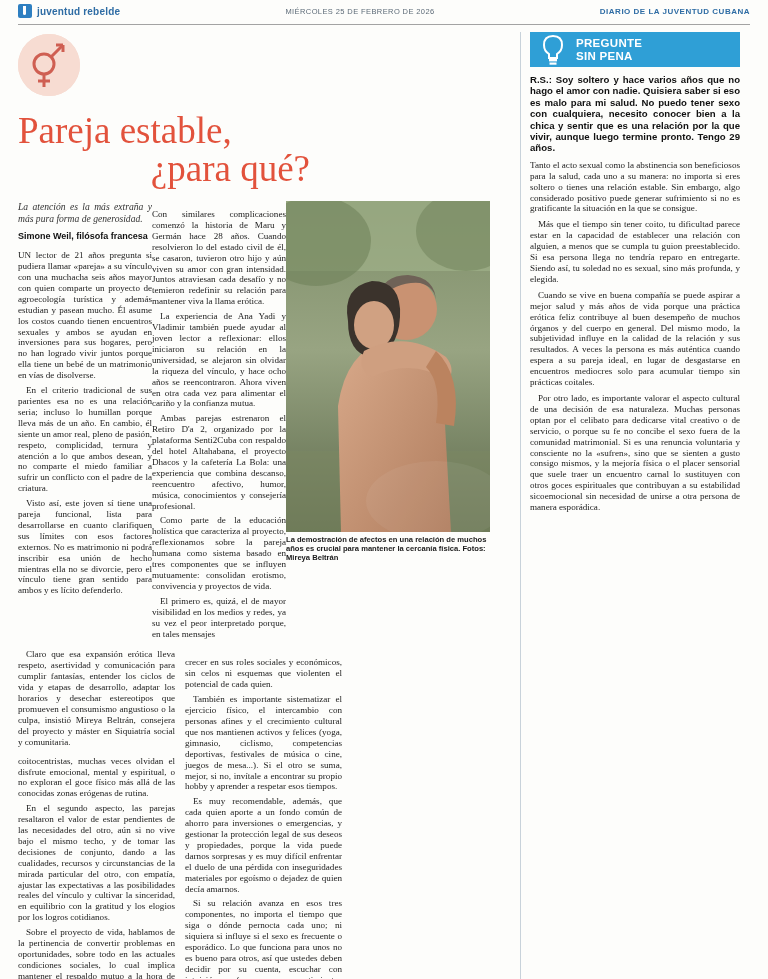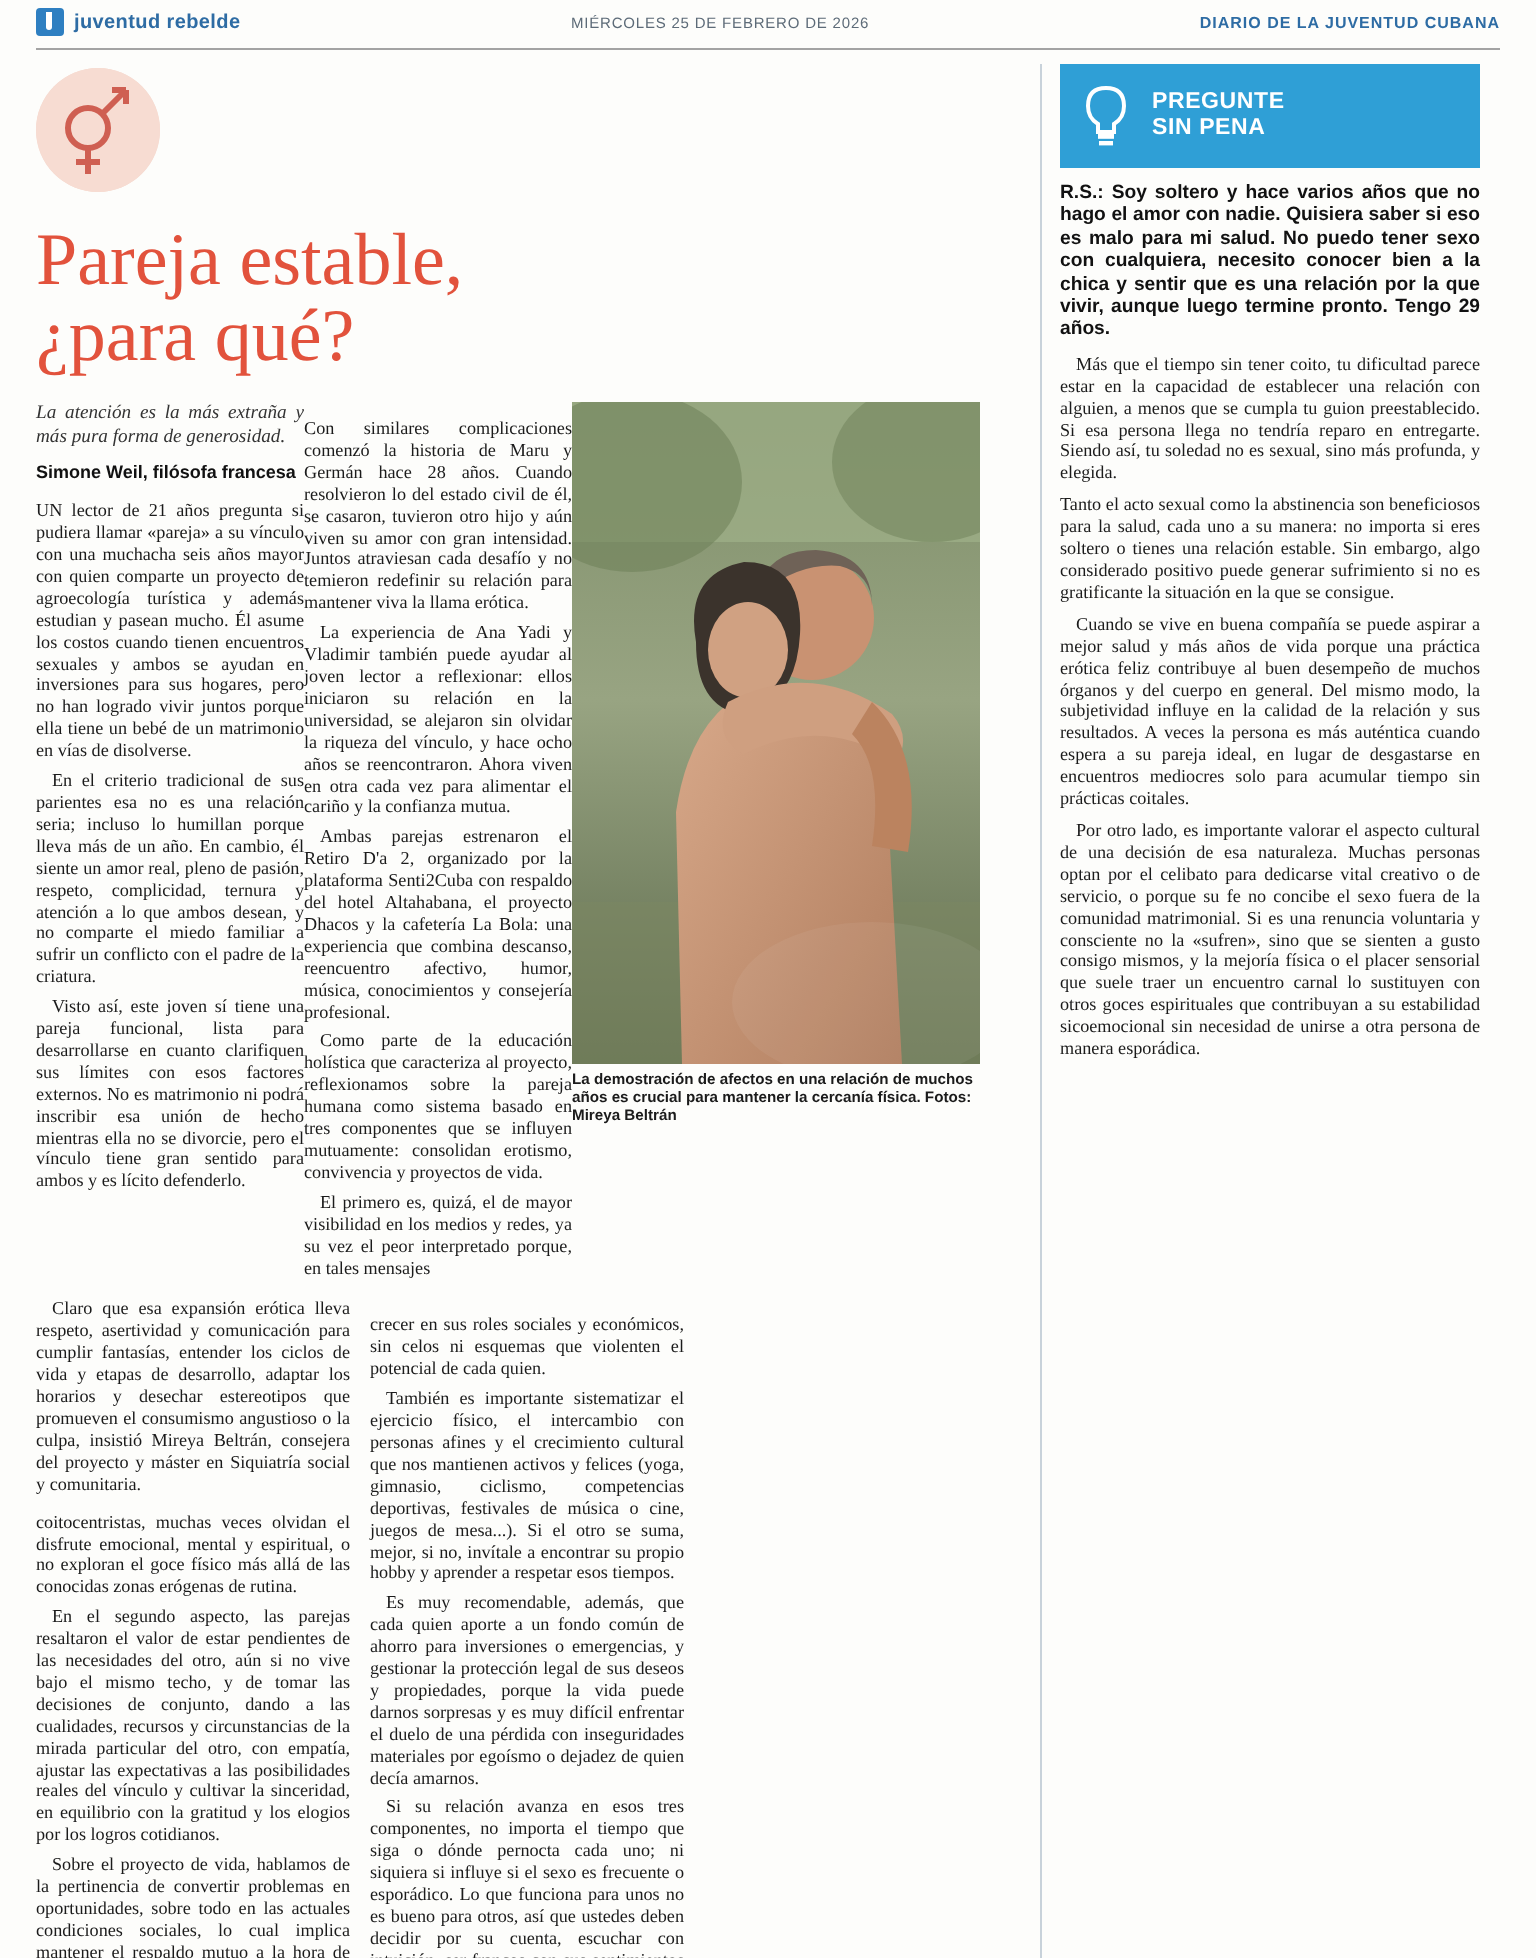--- a/index.html
+++ b/index.html
@@ -139,21 +139,21 @@
     margin-top: 16px;
     font-family: "Liberation Serif", serif;
     font-size: 37px;
     line-height: 38px;
     color: #e2523c;
     font-weight: normal;
     width: 300px;
   }
   .headline .ln2 {
     display: block;
-    text-align: left;
+    text-align: right;
     width: 292px;
   }
 
   
   .upper {
     display: flex;
     margin-top: 13px;
   }
   .col-a { width: 134px; flex: 0 0 134px; }
   .col-b { width: 134px; flex: 0 0 134px; }
@@ -212,21 +212,21 @@
   .lower {
     display: flex;
     gap: 10px;
     margin-top: 6px;
   }
   .lcol { width: 157px; flex: 0 0 157px; }
 
   
   .rail-head {
     background: #2f9fd6;
-    height: 52px;
+    height: 35px;
     display: flex;
     align-items: center;
     gap: 8px;
     padding: 0 8px;
     box-sizing: border-box;
   }
   .rail-bulb {
     width: 30px; height: 34px;
     position: relative; flex: 0 0 auto;
   }
@@ -387,21 +387,21 @@
             <rect x="11.5" y="29.5" width="7" height="2.2" fill="#ffffff"></rect>
           </svg>
         </span>
         <span class="rail-title">
           <span>PREGUNTE</span>
           <span>SIN PENA</span>
         </span>
       </div>
       <div class="rail-body">
         <p class="rail-q">R.S.: Soy soltero y hace varios años que no hago el amor con nadie. Quisiera saber si eso es malo para mi salud. No puedo tener sexo con cualquiera, necesito conocer bien a la chica y sentir que es una relación por la que vivir, aunque luego termine pronto. Tengo 29 años.</p>
+        <p class="rail-a first">Tanto el acto sexual como la abstinencia son beneficiosos para la salud, cada uno a su manera: no importa si eres soltero o tienes una relación estable. Sin embargo, algo considerado positivo puede generar sufrimiento si no es gratificante la situación en la que se consigue.</p>
         <p class="rail-a">Más que el tiempo sin tener coito, tu dificultad parece estar en la capacidad de establecer una relación con alguien, a menos que se cumpla tu guion preestablecido. Si esa persona llega no tendría reparo en entregarte. Siendo así, tu soledad no es sexual, sino más profunda, y elegida.</p>
-        <p class="rail-a first">Tanto el acto sexual como la abstinencia son beneficiosos para la salud, cada uno a su manera: no importa si eres soltero o tienes una relación estable. Sin embargo, algo considerado positivo puede generar sufrimiento si no es gratificante la situación en la que se consigue.</p>
         <p class="rail-a">Cuando se vive en buena compañía se puede aspirar a mejor salud y más años de vida porque una práctica erótica feliz contribuye al buen desempeño de muchos órganos y del cuerpo en general. Del mismo modo, la subjetividad influye en la calidad de la relación y sus resultados. A veces la persona es más auténtica cuando espera a su pareja ideal, en lugar de desgastarse en encuentros mediocres solo para acumular tiempo sin prácticas coitales.</p>
         <p class="rail-a">Por otro lado, es importante valorar el aspecto cultural de una decisión de esa naturaleza. Muchas personas optan por el celibato para dedicarse vital creativo o de servicio, o porque su fe no concibe el sexo fuera de la comunidad matrimonial. Si es una renuncia voluntaria y consciente no la «sufren», sino que se sienten a gusto consigo mismos, y la mejoría física o el placer sensorial que suele traer un encuentro carnal lo sustituyen con otros goces espirituales que contribuyan a su estabilidad sicoemocional sin necesidad de unirse a otra persona de manera esporádica.</p>
       </div>
     </div>
 
   </div>
 </div>
 
 </body></html>

